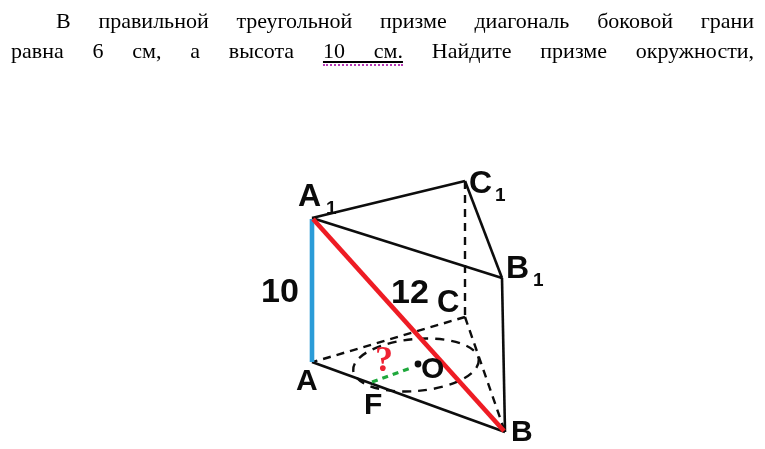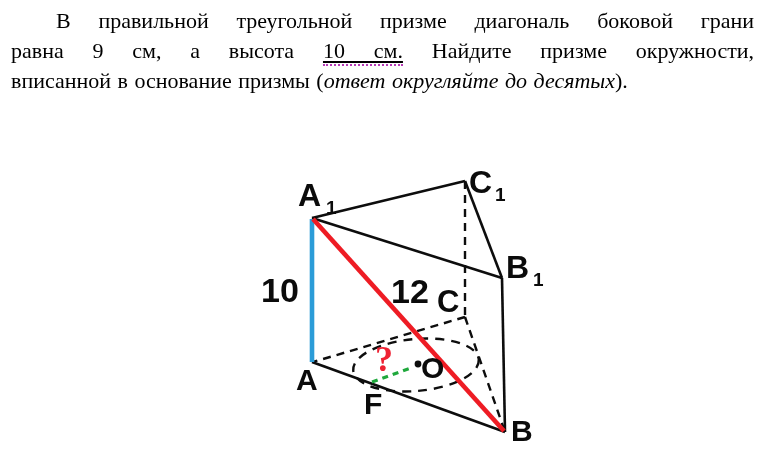--- a/index.html
+++ b/index.html
@@ -37,22 +37,21 @@
     font-weight:700;
   }
 </style>
 </head>
 <body>
 
 <div class="page">
 
   <div class="problem">
     <div class="pline first"><span>В правильной треугольной призме диагональ боковой грани</span></div>
-    <div class="pline"><span>равна 9 см, а высота</span> <span class="u-measure">10 см.</span> <span>Найдите призме окружности,</span></div>
-    <div class="pline last"><span>вписанной в основание призмы (</span><span class="it">ответ округляйте до десятых</span><span>).</span></div>
+    <div class="pline"><span>равна 6 см, а высота</span> <span class="u-measure">10 см.</span> <span>Найдите призме окружности,</span></div>
   </div>
 
   <svg class="figure" width="765" height="449" viewBox="0 0 765 449">
 
     <line x1="465" y1="181" x2="465" y2="317" stroke="#0d0d0d" stroke-width="2.4" stroke-dasharray="8 6"></line>
     <line x1="465" y1="317" x2="313" y2="362" stroke="#0d0d0d" stroke-width="2.4" stroke-dasharray="8 6"></line>
     <line x1="465" y1="317" x2="505" y2="432" stroke="#0d0d0d" stroke-width="2.4" stroke-dasharray="8 6"></line>
 
     <ellipse cx="416" cy="365" rx="63" ry="26" transform="rotate(-5 416 365)" fill="none" stroke="#0d0d0d" stroke-width="2.4" stroke-dasharray="9 7"></ellipse>
 

